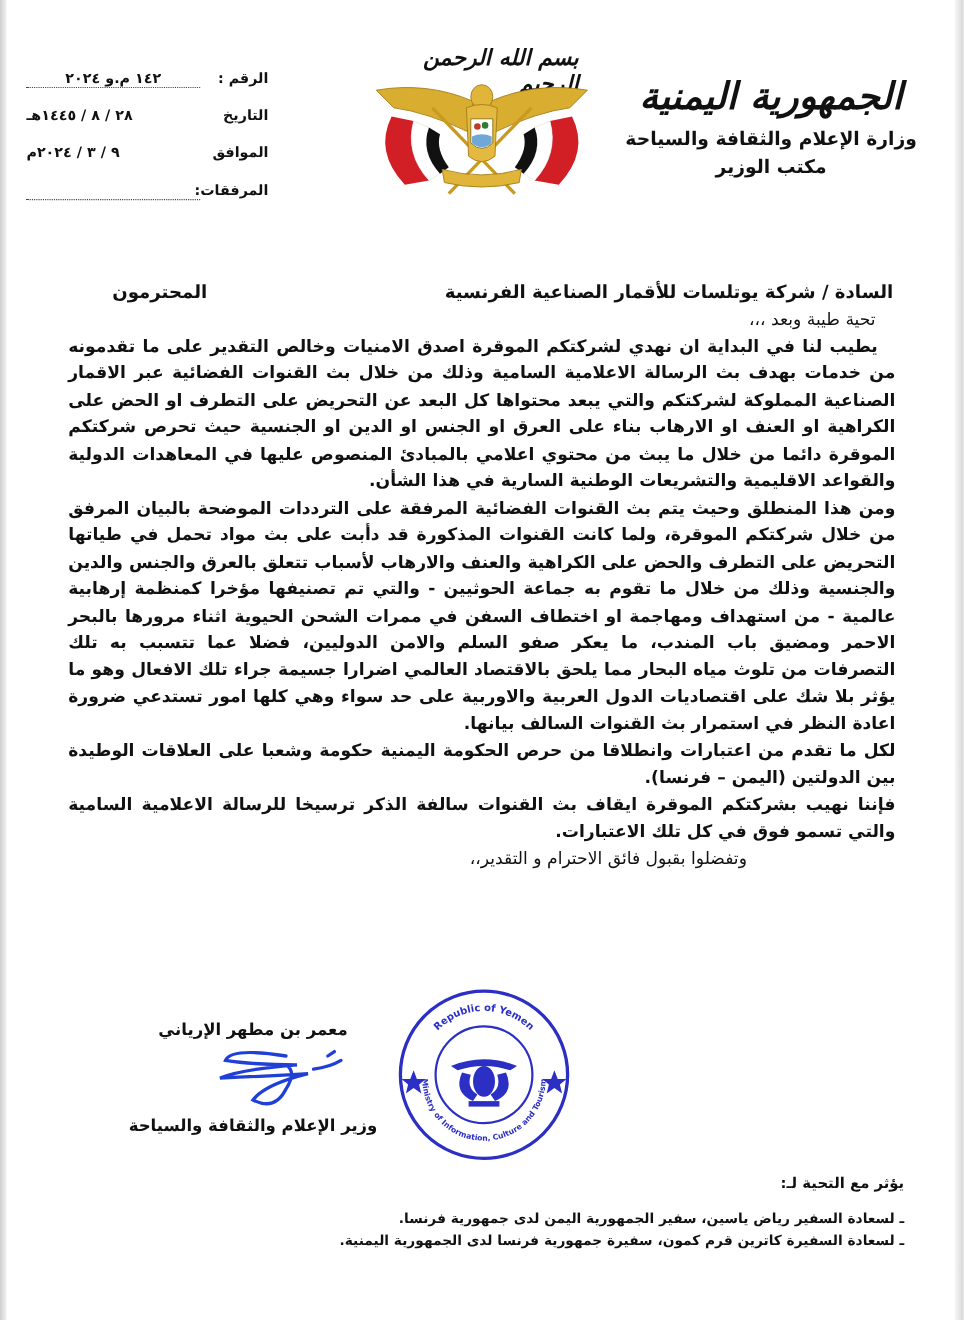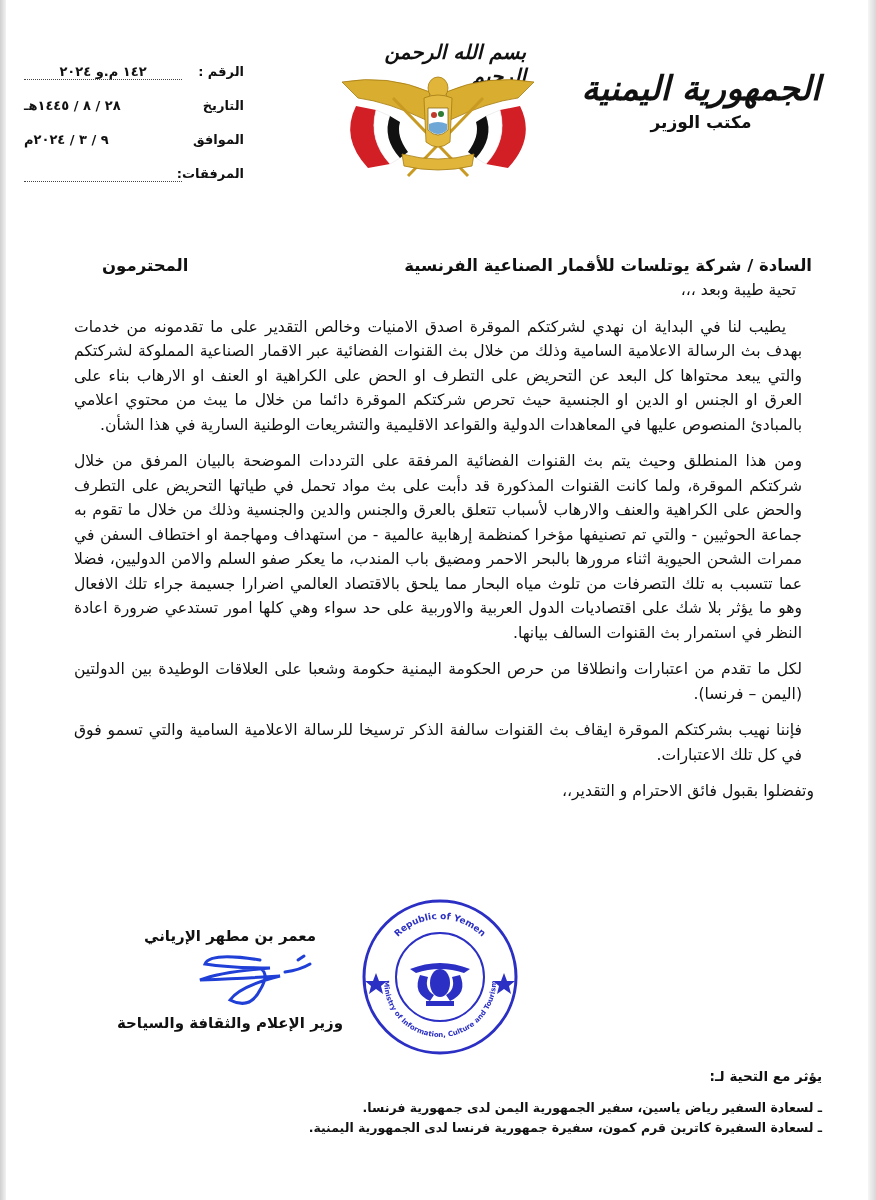--- a/index.html
+++ b/index.html
@@ -27,23 +27,23 @@
   .meta-label { width: 62px; text-align: right; }
   .meta-value { flex: 1; text-align: left; direction: rtl; letter-spacing: 2px; }
   .dotted { border-bottom: 1px dotted #444; text-align: center; }
 
   
   .body { position: absolute; left: 62px; top: 254px; width: 752px; direction: rtl; text-align: justify;
     font-family: "DejaVu Sans", sans-serif; font-size: 15.6px; line-height: 24.5px; }
   .addressee { display: flex; justify-content: space-between; font-weight: bold; font-size: 16.5px; line-height: 24px; margin-right: 2px; }
   .addressee .honorific { margin-left: 40px; }
   .greeting { padding-right: 18px; }
-  .para { margin: 12px; text-align-last: right; }
+  .para { margin: 0; text-align-last: right; font-weight: bold; }
   .para.indent { text-indent: 16px; }
-  .closing { text-align: right; padding-left: 230px; }
+  .closing { text-align: center; padding-left: 230px; }
 
   
   .sig { position: absolute; left: 110px; top: 922px; width: 240px; direction: rtl; text-align: center; font-weight: bold; font-size: 15px; }
   .sig-name { line-height: 28px; }
   .sig-scribble { height: 60px; }
   .sig-title { line-height: 26px; }
 
   .stamp { position: absolute; left: 360px; top: 897px; width: 160px; height: 160px; }
 
   
@@ -52,20 +52,21 @@
   .cc-item { line-height: 20px; }
 </style>
 </head>
 <body>
 
 <div class="page-edge-left"></div>
 <div class="page-edge-right"></div>
 
 <div class="hdr-right">
   <div class="hdr-republic">الجمهورية اليمنية</div>
+  <div class="hdr-ministry">وزارة الإعلام والثقافة والسياحة</div>
   <div class="hdr-office">مكتب الوزير</div>
 </div>
 
 <div class="bismillah">بسم الله الرحمن الرحيم</div>
 <div class="emblem">
   <svg width="200" height="110" viewBox="0 0 200 110">
 
     <path d="M18 38 Q2 70 30 100 L52 96 Q30 72 38 42 Z" fill="#d21f26"></path>
     <path d="M38 42 Q30 72 52 96 L62 90 Q44 70 52 48 Z" fill="#fff" stroke="#ddd" stroke-width="0.5"></path>
     <path d="M52 48 Q44 70 62 90 L70 84 Q58 68 62 54 Z" fill="#111"></path>

